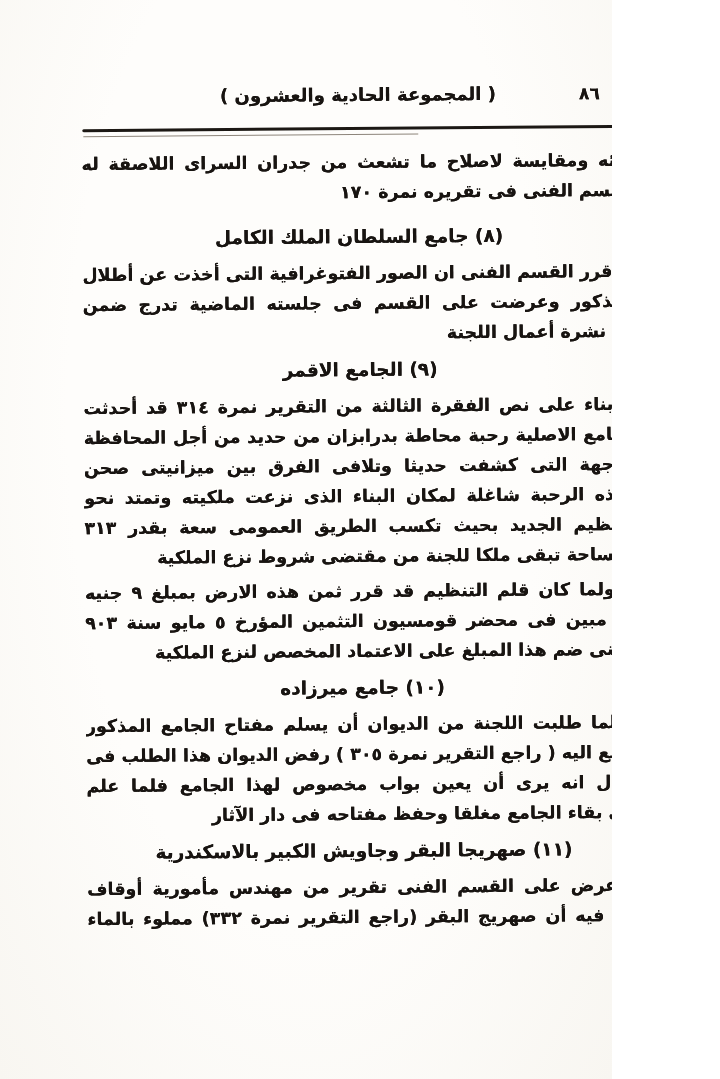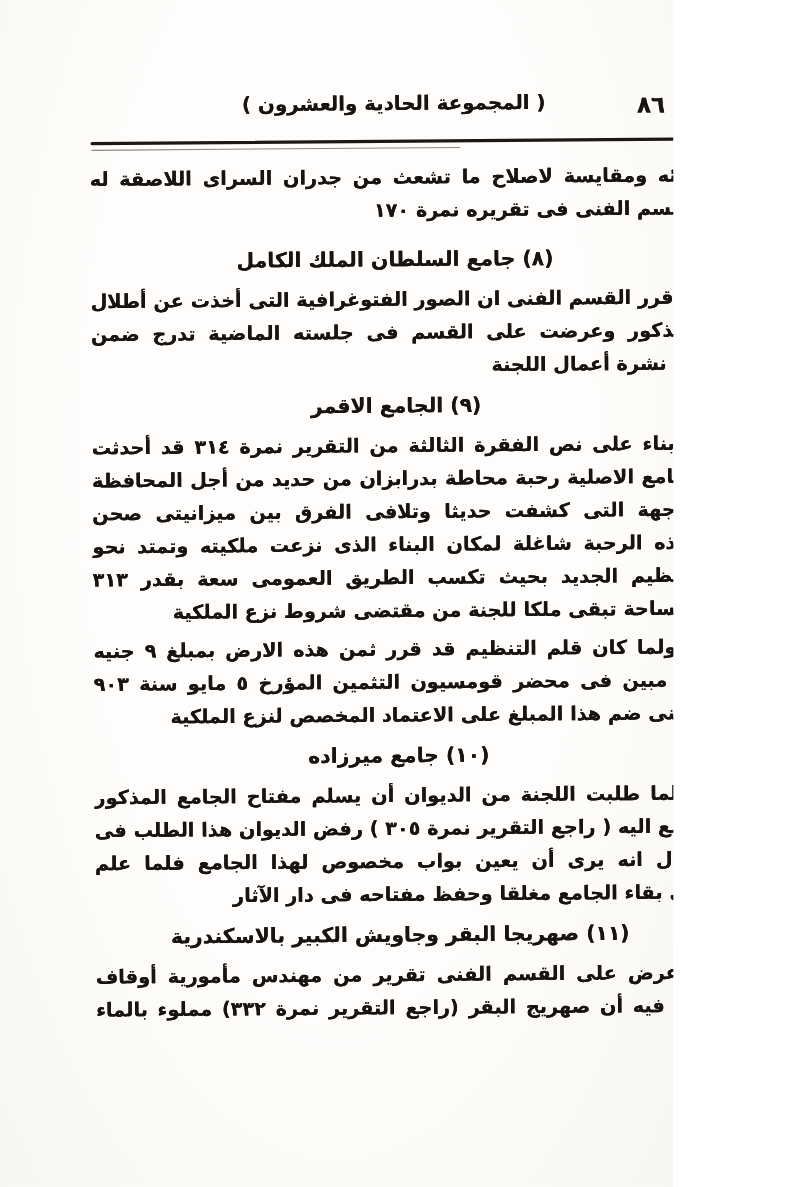--- a/index.html
+++ b/index.html
@@ -28,21 +28,21 @@
   }
   .header-title {
     position: absolute; left: 0; right: 0;
     text-align: center;
     font-size: 18px; font-weight: bold;
     text-shadow: 0 0 0.5px currentColor;
     white-space: nowrap;
   }
   .page-number {
     position: absolute; left: 497px; top: 1px;
-    font-size: 21px; font-weight: bold;
+    font-size: 17px; font-weight: bold;
     text-shadow: 0 0 0.5px currentColor;
   }
   
   .rule-main {
     position: absolute; top: 127px; left: 85px; width: 553px; height: 3px;
     background: #1c1814; border-radius: 2px;
   }
   .rule-echo {
     position: absolute; top: 134px; left: 86px; width: 335px; height: 1px;
     background: #8d857b;

